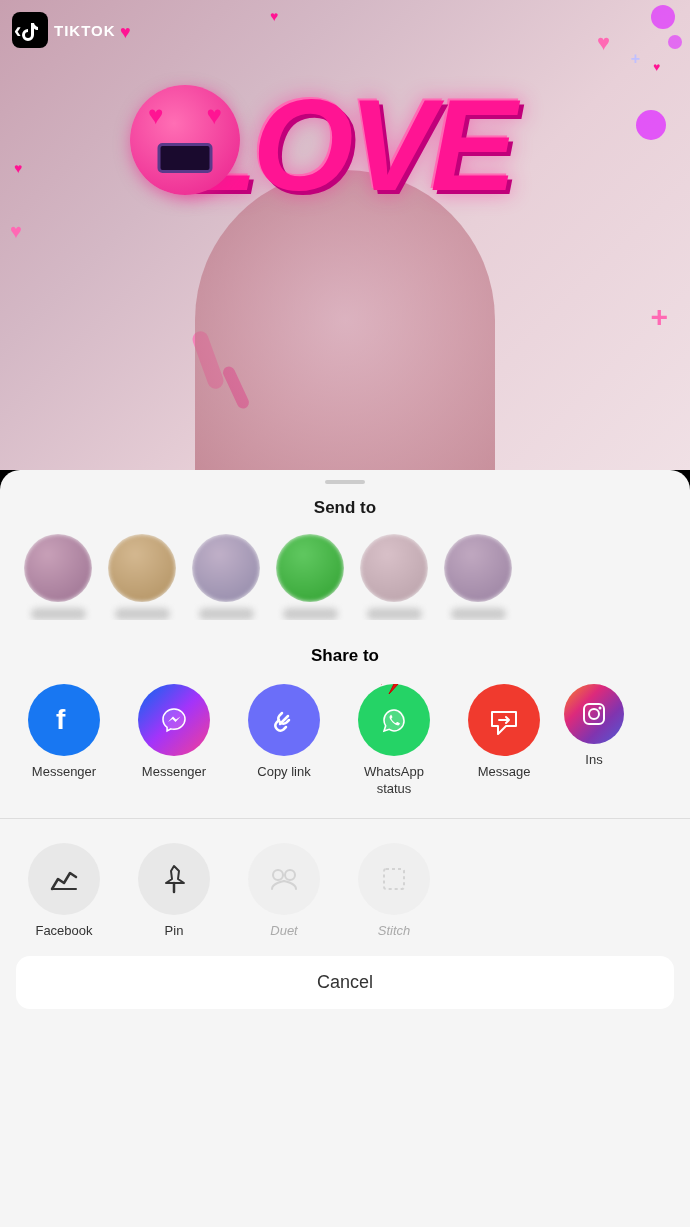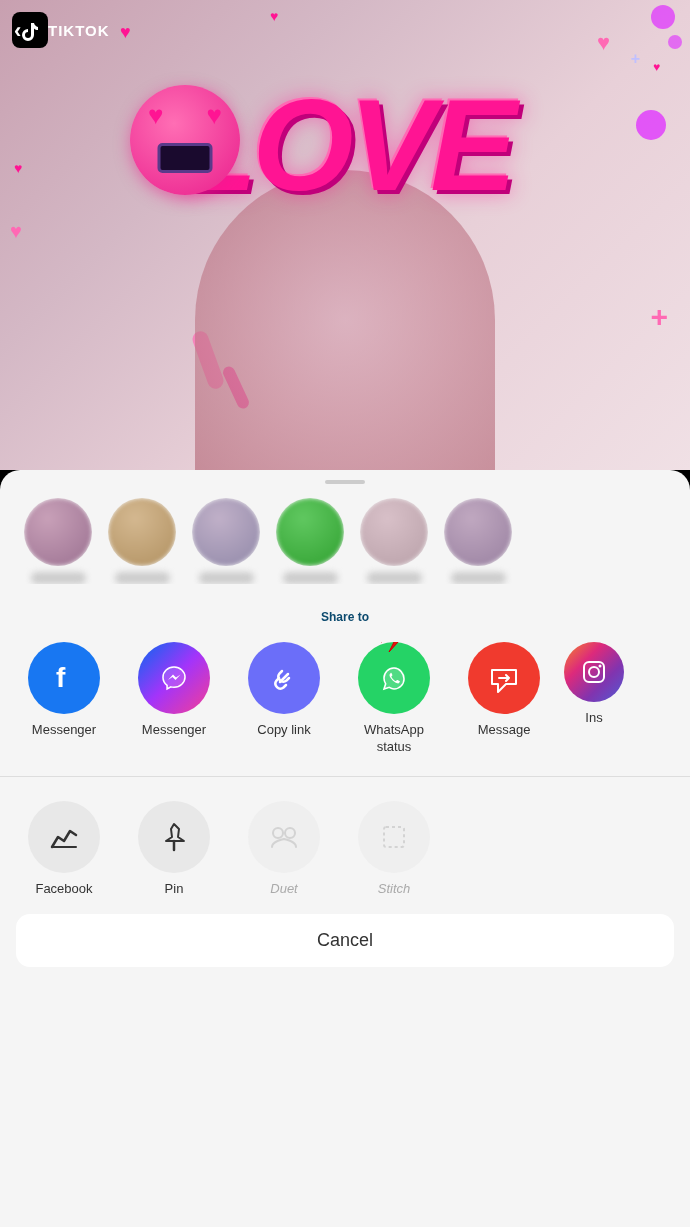--- a/index.html
+++ b/index.html
@@ -20,20 +20,21 @@
       overflow: hidden;
       background: linear-gradient(135deg, #c8a0b0 0%, #d4b8c5 30%, #e8d0d8 60%, #f0e0e5 100%);
     }
 
     .tiktok-header {
       position: absolute;
       top: 12px;
       left: 12px;
       display: flex;
       align-items: center;
+      gap: 6px;
       z-index: 10;
     }
 
     .tiktok-logo-box {
       width: 36px;
       height: 36px;
       background: #000;
       border-radius: 8px;
       display: flex;
       align-items: center;
@@ -247,23 +248,23 @@
       filter: blur(3px);
     }
 
     
     .share-to-section {
       padding: 16px 0 12px;
     }
 
     .share-to-title {
       text-align: center;
-      font-size: 12px;
+      font-size: 17px;
       font-weight: 600;
-      color: #0c4a6e;
+      color: #000000;
       margin-bottom: 18px;
     }
 
     .share-apps-row {
       display: flex;
       gap: 10px;
       padding: 0 14px;
       overflow: hidden;
       align-items: flex-start;
     }
@@ -452,20 +453,21 @@
   <div style="position:absolute;bottom:80px;left:200px;width:16px;height:60px;background:#ff69b4;border-radius:8px;transform:rotate(-20deg);opacity:0.7;"></div>
   <div style="position:absolute;bottom:60px;left:230px;width:12px;height:45px;background:#ff1493;border-radius:6px;transform:rotate(-25deg);opacity:0.6;"></div>
 
   <div style="position:absolute;top:110px;right:24px;width:30px;height:30px;background:#e040fb;border-radius:50%;opacity:0.85;"></div>
 </div>
 
 <div class="bottom-sheet">
   <div class="sheet-handle"></div>
 
   <div class="send-to-section">
+    <div class="send-to-title">Send to</div>
     <div class="contacts-row">
       <div class="contact-item">
         <div class="contact-avatar">
             <div class="avatar-blur-1"></div>
           </div>
         <div class="name-blur"></div>
       </div>
       <div class="contact-item">
         <div class="contact-avatar">
             <div class="avatar-blur-2"></div>

